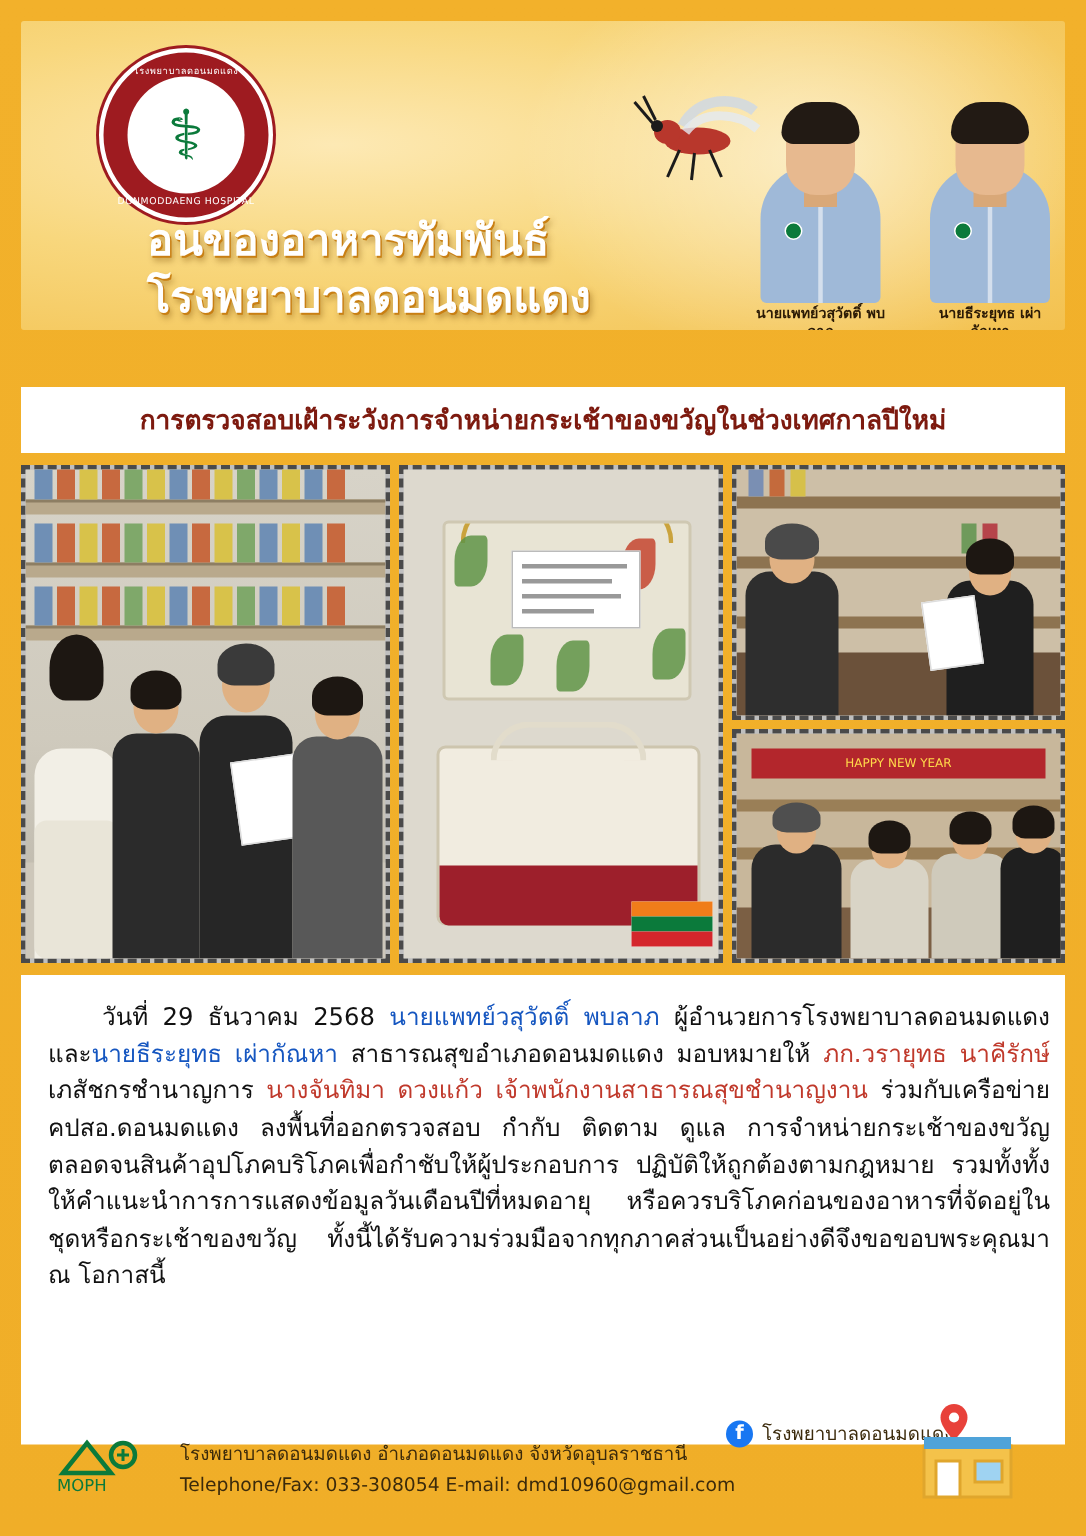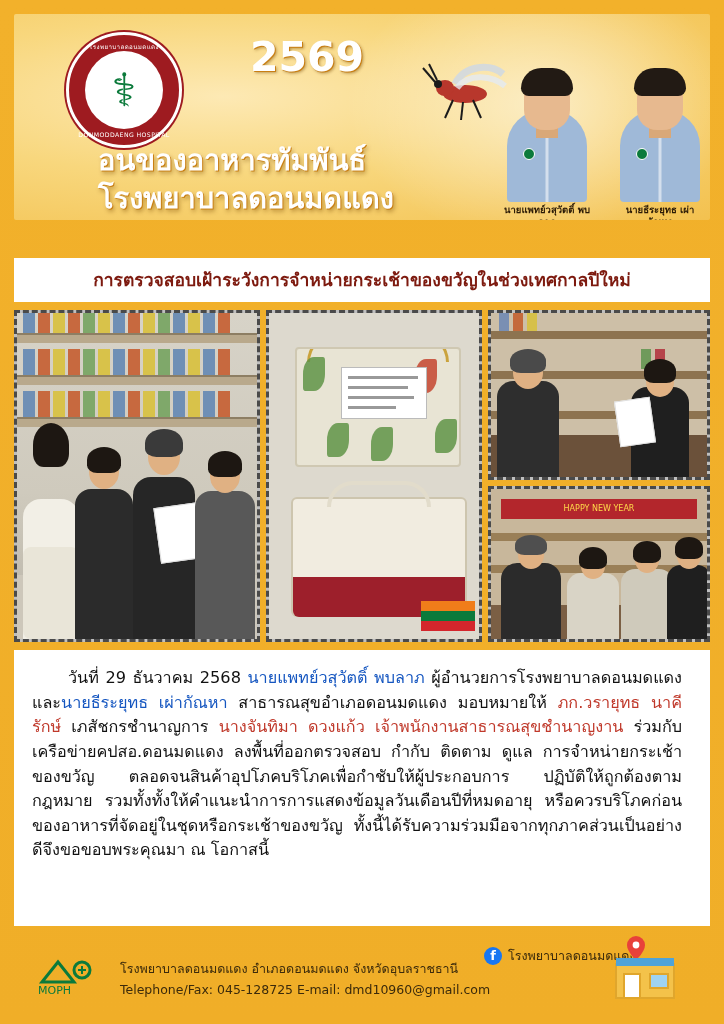--- a/index.html
+++ b/index.html
@@ -206,23 +206,23 @@
   .counter { position:absolute; left:0; right:0; bottom:0; height:42px; background:#6b513a; }
   .pcolor { position:absolute; width:10px; height:20px; }
 
   
   .p4bg { position:absolute; inset:0; background:#c8b79b; }
   .banner-red { position:absolute; left:10px; top:10px; right:10px; height:20px; background:#b3262c; }
   .banner-red span{ color:#ffd94a; font-size:8px; display:block; text-align:center; line-height:20px; }
 
   
   .body-panel {
-    position: absolute; left: 14px; top: 650px; right: 14px; height: 276px;
+    position: absolute; left: 14px; top: 650px; right: 14px; height: 313px;
     background: #fff;
-    padding: 16px 28px 10px 18px;
+    padding: 16px 10px 10px 18px;
   }
   .body-text {
     font-size: 16.2px; line-height: 1.52; color: #111;
     text-align: justify; text-justify: inter-word;
   }
   .hl { color: #1556c0; }
   .hl2 { color: #c0392b; }
   .indent { display:inline-block; width: 36px; }
 
   
@@ -252,21 +252,20 @@
 
     <div class="logo">
       <div class="logo-text-top">โรงพยาบาลดอนมดแดง</div>
       <div class="logo-inner">
         <div class="logo-cad">⚕</div>
       </div>
       <div class="logo-text-bot">DONMODDAENG HOSPITAL</div>
     </div>
 
     <div class="date-block">
-      <div class="date-year">2569</div>
     </div>
 
     <div class="title-th">
       <div>อนของอาหารทัมพันธ์</div>
       <div>โรงพยาบาลดอนมดแดง</div>
     </div>
 
     <svg class="mosq" viewBox="0 0 92 72">
       <ellipse cx="46" cy="44" rx="22" ry="9" fill="#b8372c"></ellipse>
       <ellipse cx="26" cy="38" rx="9" ry="8" fill="#b8372c"></ellipse>
@@ -483,21 +482,21 @@
 
   <div class="footer">
     <svg class="foot-logo" viewBox="0 0 70 48">
       <path d="M6 34 L22 14 L38 34 Z" fill="none" stroke="#0b7a3b" stroke-width="3"></path>
       <circle cx="46" cy="22" r="8" fill="none" stroke="#0b7a3b" stroke-width="3"></circle>
       <path d="M42 22 h8 M46 18 v8" stroke="#0b7a3b" stroke-width="2"></path>
       <text x="2" y="46" font-size="11" fill="#0b7a3b" font-family="DejaVu Sans">MOPH</text>
     </svg>
     <div class="foot-lines">
       <div>โรงพยาบาลดอนมดแดง อำเภอดอนมดแดง จังหวัดอุบลราชธานี</div>
-      <div>Telephone/Fax: 045-128725   E-mail: dmd10960@gmail.com</div>
+      <div>Telephone/Fax: 033-308054   E-mail: dmd10960@gmail.com</div>
     </div>
     <div class="fb-row">
       <div class="fb-icon">f</div>
       <span class="lbl">โรงพยาบาลดอนมดแดง</span>
     </div>
     <svg class="shop-ico" viewBox="0 0 78 72">
       <path d="M30 2 a9 9 0 0 1 9 9 c0 7-9 15-9 15 s-9-8-9-15 a9 9 0 0 1 9-9z" fill="#e8413a"></path>
       <circle cx="30" cy="11" r="3.4" fill="#fff"></circle>
       <rect x="10" y="30" width="58" height="34" fill="#f4c24a" stroke="#e0a62c" stroke-width="2"></rect>
       <rect x="10" y="24" width="58" height="8" fill="#4fa3d9"></rect>

